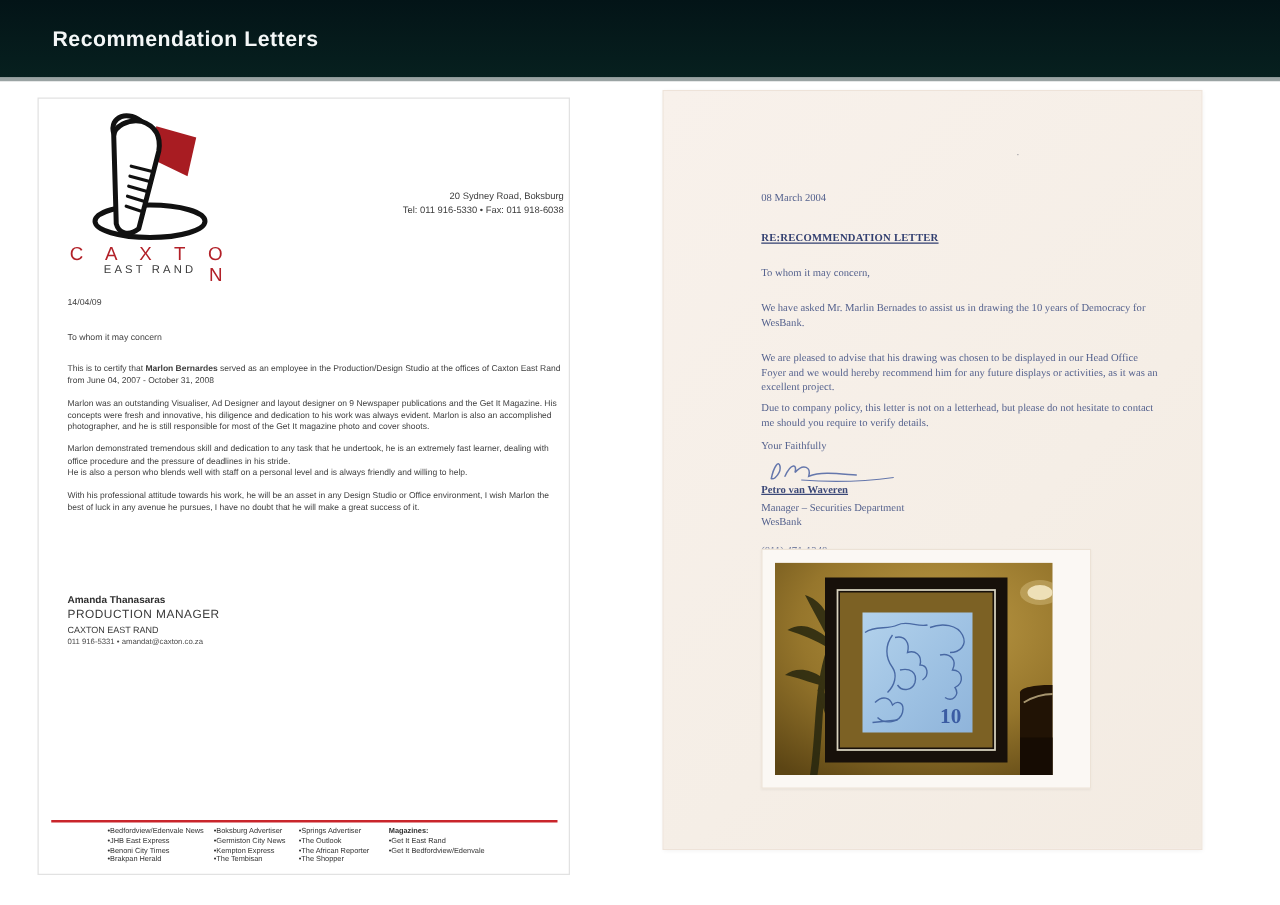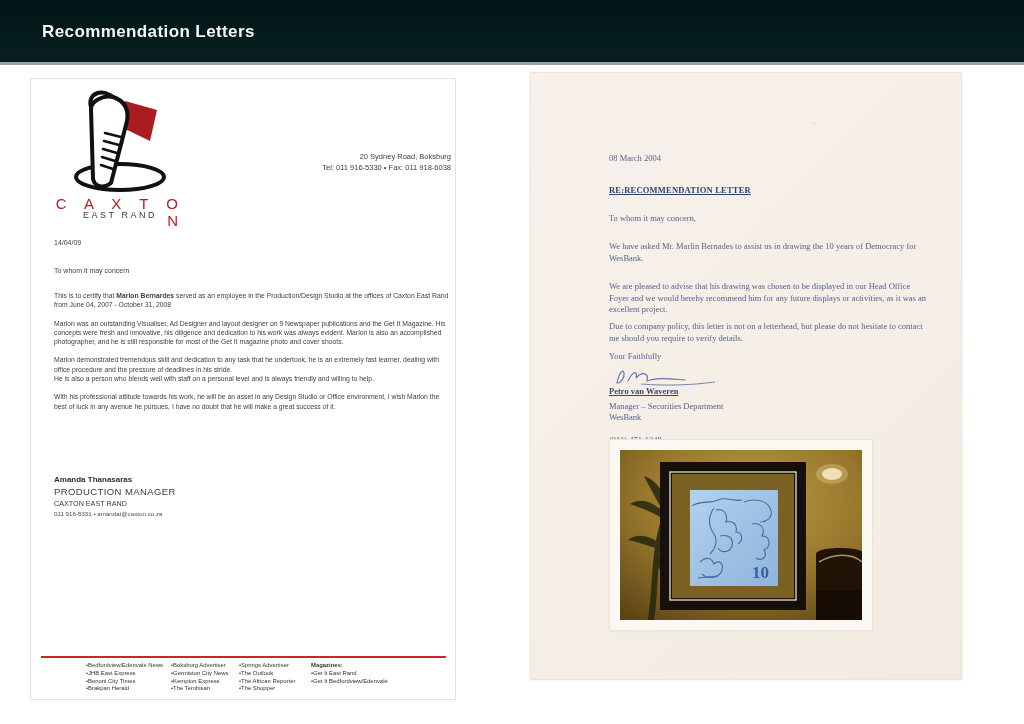--- a/index.html
+++ b/index.html
@@ -58,21 +58,21 @@
   .rp1 { top:168px; } .rp2 { top:208px; } .rp3 { top:248px; }
   .r-closing { top:278px; }
   .r-sig-svg { position:absolute; left:80px; top:288px; }
   .r-sig-name { top:313px; font-weight:bold; text-decoration:underline; color:#3b4878; }
   .r-role { top:328px; } .r-company { top:339px; } .r-phone { top:362px; }
 
   
   .photo { position:absolute; left:78px; top:366px; width:264px; height:192px;
            background:#fbf8f4; border:1px solid #ece2d6; padding:10px;
            box-shadow:0 1px 2px rgba(0,0,0,.05); }
-  .photo-inner { width:242px; height:170px; overflow:hidden; }
+  .photo-inner { width:222px; height:170px; overflow:hidden; }
 </style>
 </head>
 <body>
 
 <div class="stage">
 
   <div class="header">
     <div class="header-title">Recommendation Letters</div>
   </div>
   <div class="header-strip"></div>

